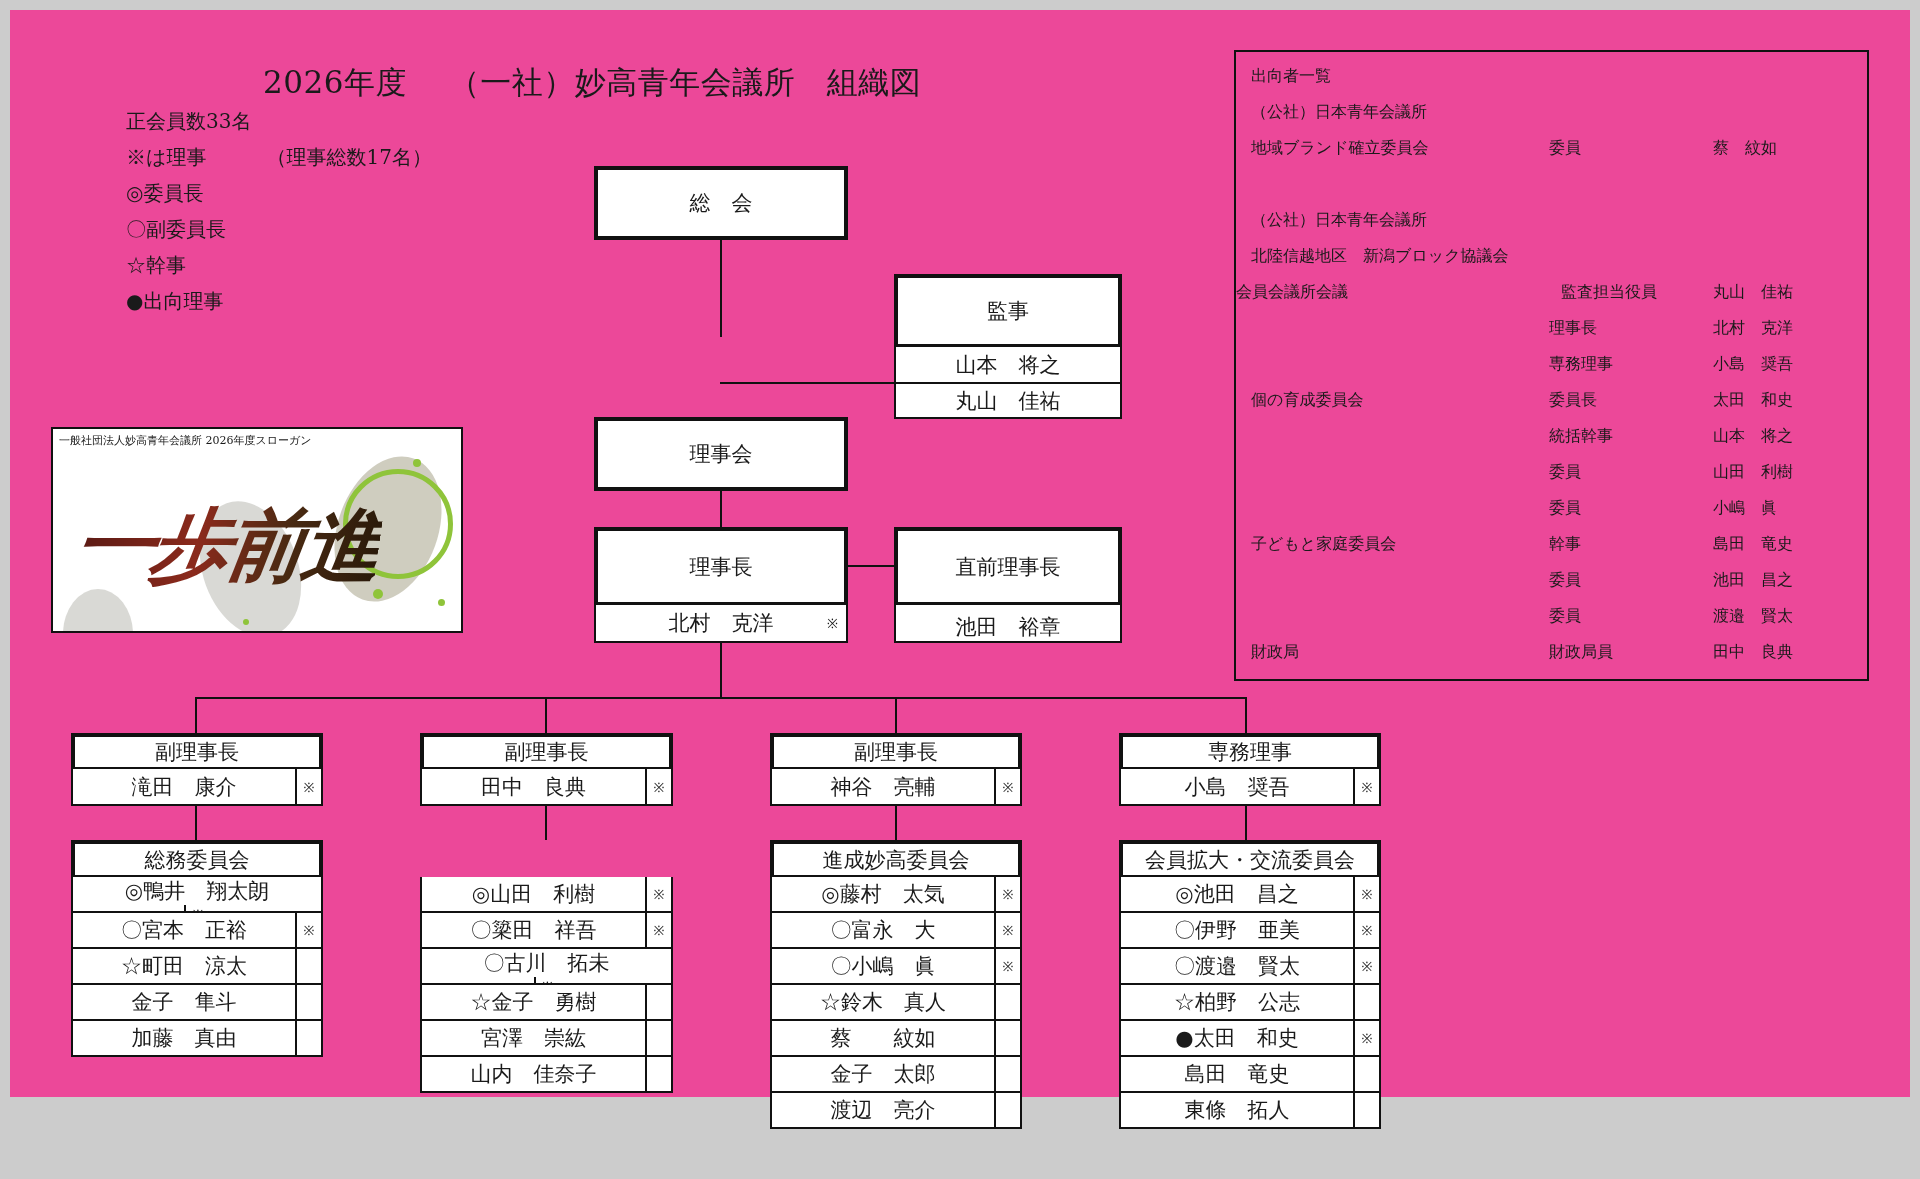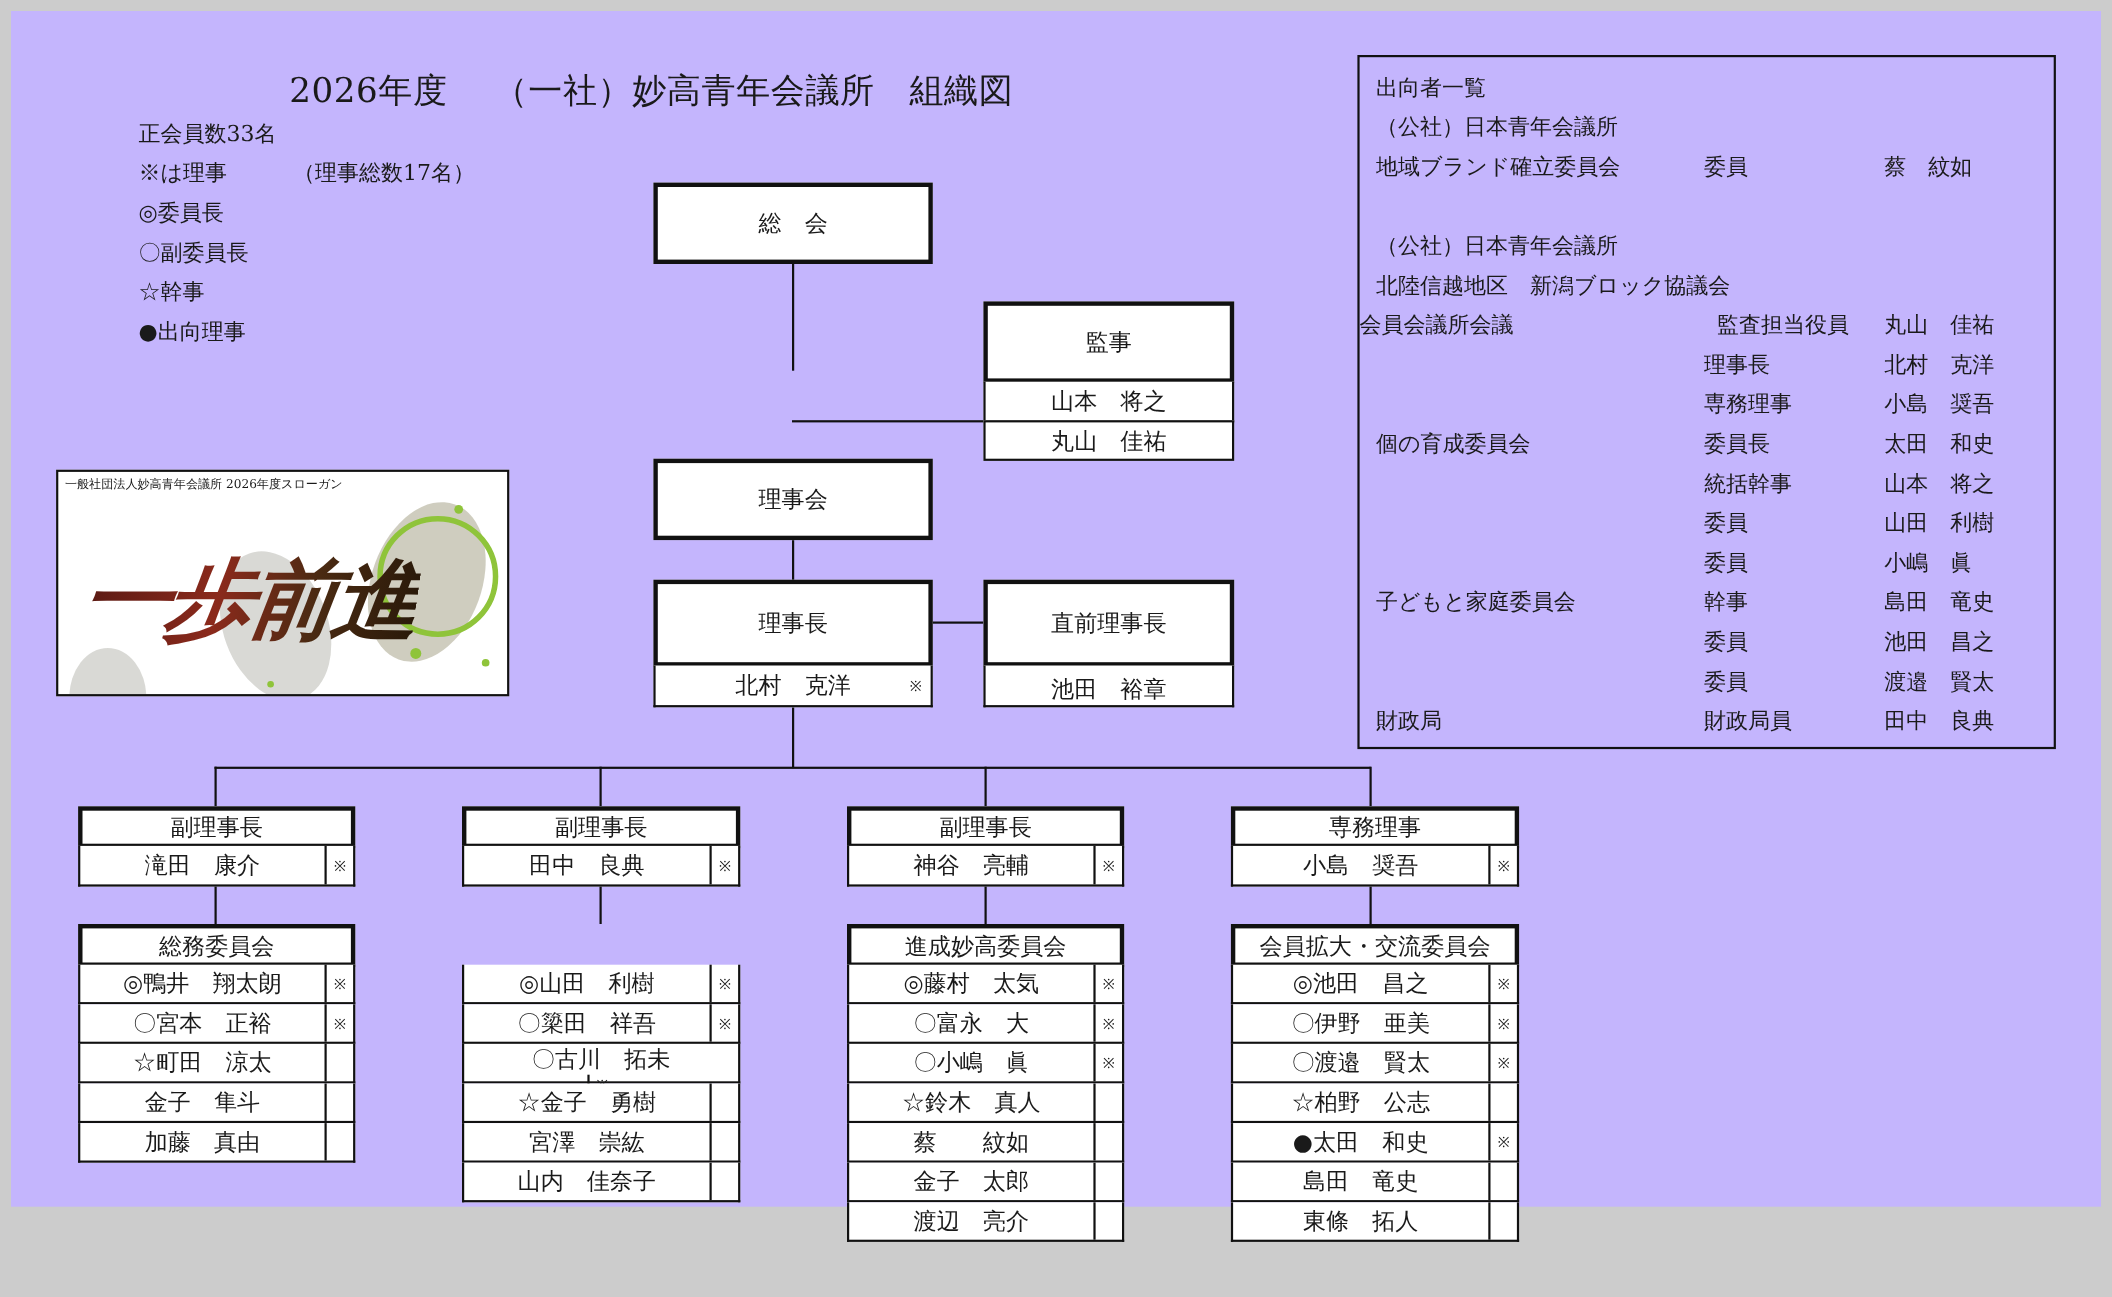--- a/index.html
+++ b/index.html
@@ -1,30 +1,30 @@
 <!DOCTYPE html>
 <html><head>
 <meta charset="utf-8">
 <style>
   * { box-sizing: border-box; margin: 0; padding: 0; }
   html, body { width: 1920px; height: 1179px; background: #cccccc; overflow: hidden; }
   body { position: relative; font-family: "DejaVu Serif", "Liberation Serif", serif; color: #1a1a1a; }
-  .page { position: absolute; left: 10px; top: 10px; width: 1900px; height: 1087px; background: #c4b5fd; }
+  .page { position: absolute; left: 10px; top: 10px; width: 1900px; height: 1087px; background: #ec4899; }
   .abs { position: absolute; }
   .title { left: 253px; top: 52px; font-size: 31px; letter-spacing: 0.5px; white-space: pre; }
   .legend-line { left: 116px; font-size: 20px; white-space: pre; }
   .hdr { position: absolute; border: 4px solid #111; display: flex; align-items: center; justify-content: center; font-size: 21px; background:#fff; }
   .row { position: absolute; border: 2px solid #111; border-top: none; display: flex; align-items: center; font-size: 21px; background:#fff; }
   .row .nm { flex: 1; text-align: center; white-space: pre; }
   .row .mk { width: 26px; height: 100%; border-left: 2px solid #111; display: flex; align-items: center; justify-content: center; font-size: 13px; }
   .row .mk-inline { position: absolute; right: 8px; font-size: 13px; }
   .vline { position: absolute; width: 2px; background: #111; }
   .hline { position: absolute; height: 2px; background: #111; }
   .info { left: 1224px; top: 40px; width: 635px; height: 631px; border: 2px solid #111; }
-  .info-line { position: absolute; font-size: 20px; white-space: pre; }
+  .info-line { position: absolute; font-size: 16px; white-space: pre; }
   .slogan { left: 41px; top: 417px; width: 412px; height: 206px; border: 2px solid #111; overflow: hidden; background: #fff; }
   .slogan-cap { position: absolute; left: 6px; top: 4px; font-size: 11px; white-space: pre; }
   .slogan-main { position: absolute; left: 22px; top: 64px; font-size: 80px; font-weight: bold; font-style: italic; letter-spacing: -4px; white-space: pre;
     background: linear-gradient(90deg, #5a1a14 0%, #8b2a1c 40%, #4a2a12 70%, #2a1a0a 100%); -webkit-background-clip: text; background-clip: text; color: transparent; transform: skewX(-8deg); }
   .foot { position: absolute; border-radius: 50%; background: #b9b9b3; opacity: 0.55; }
   .splash { position: absolute; border-radius: 50%; background: #8fc43a; }
 </style>
 </head>
 <body>
 
@@ -86,21 +86,21 @@
   </div>
 
   <div class="vline" style="left:185px;top:687px;height:36px;"></div>
   <div class="hdr" style="left:61px;top:723px;width:252px;height:38px;">副理事長</div>
   <div class="row" style="left:61px;top:759px;width:252px;height:37px;">
     <span class="nm">滝田　康介</span>
     <span class="mk">※</span>
   </div>
   <div class="vline" style="left:185px;top:796px;height:34px;"></div>
   <div class="hdr" style="left:61px;top:830px;width:252px;height:39px;">総務委員会</div>
-  <div class="row" style="left:61px;top:867px;width:252px;height:36px;">
+  <div class="row" style="left:61px;top:867px;width:252px;height:36px;flex-direction:column;">
       <span class="nm">◎鴨井　翔太朗</span>
       <span class="mk">※</span>
     </div>
   <div class="row" style="left:61px;top:903px;width:252px;height:36px;">
       <span class="nm">〇宮本　正裕</span>
       <span class="mk">※</span>
     </div>
   <div class="row" style="left:61px;top:939px;width:252px;height:36px;">
       <span class="nm">☆町田　涼太</span>
       <span class="mk"></span>

